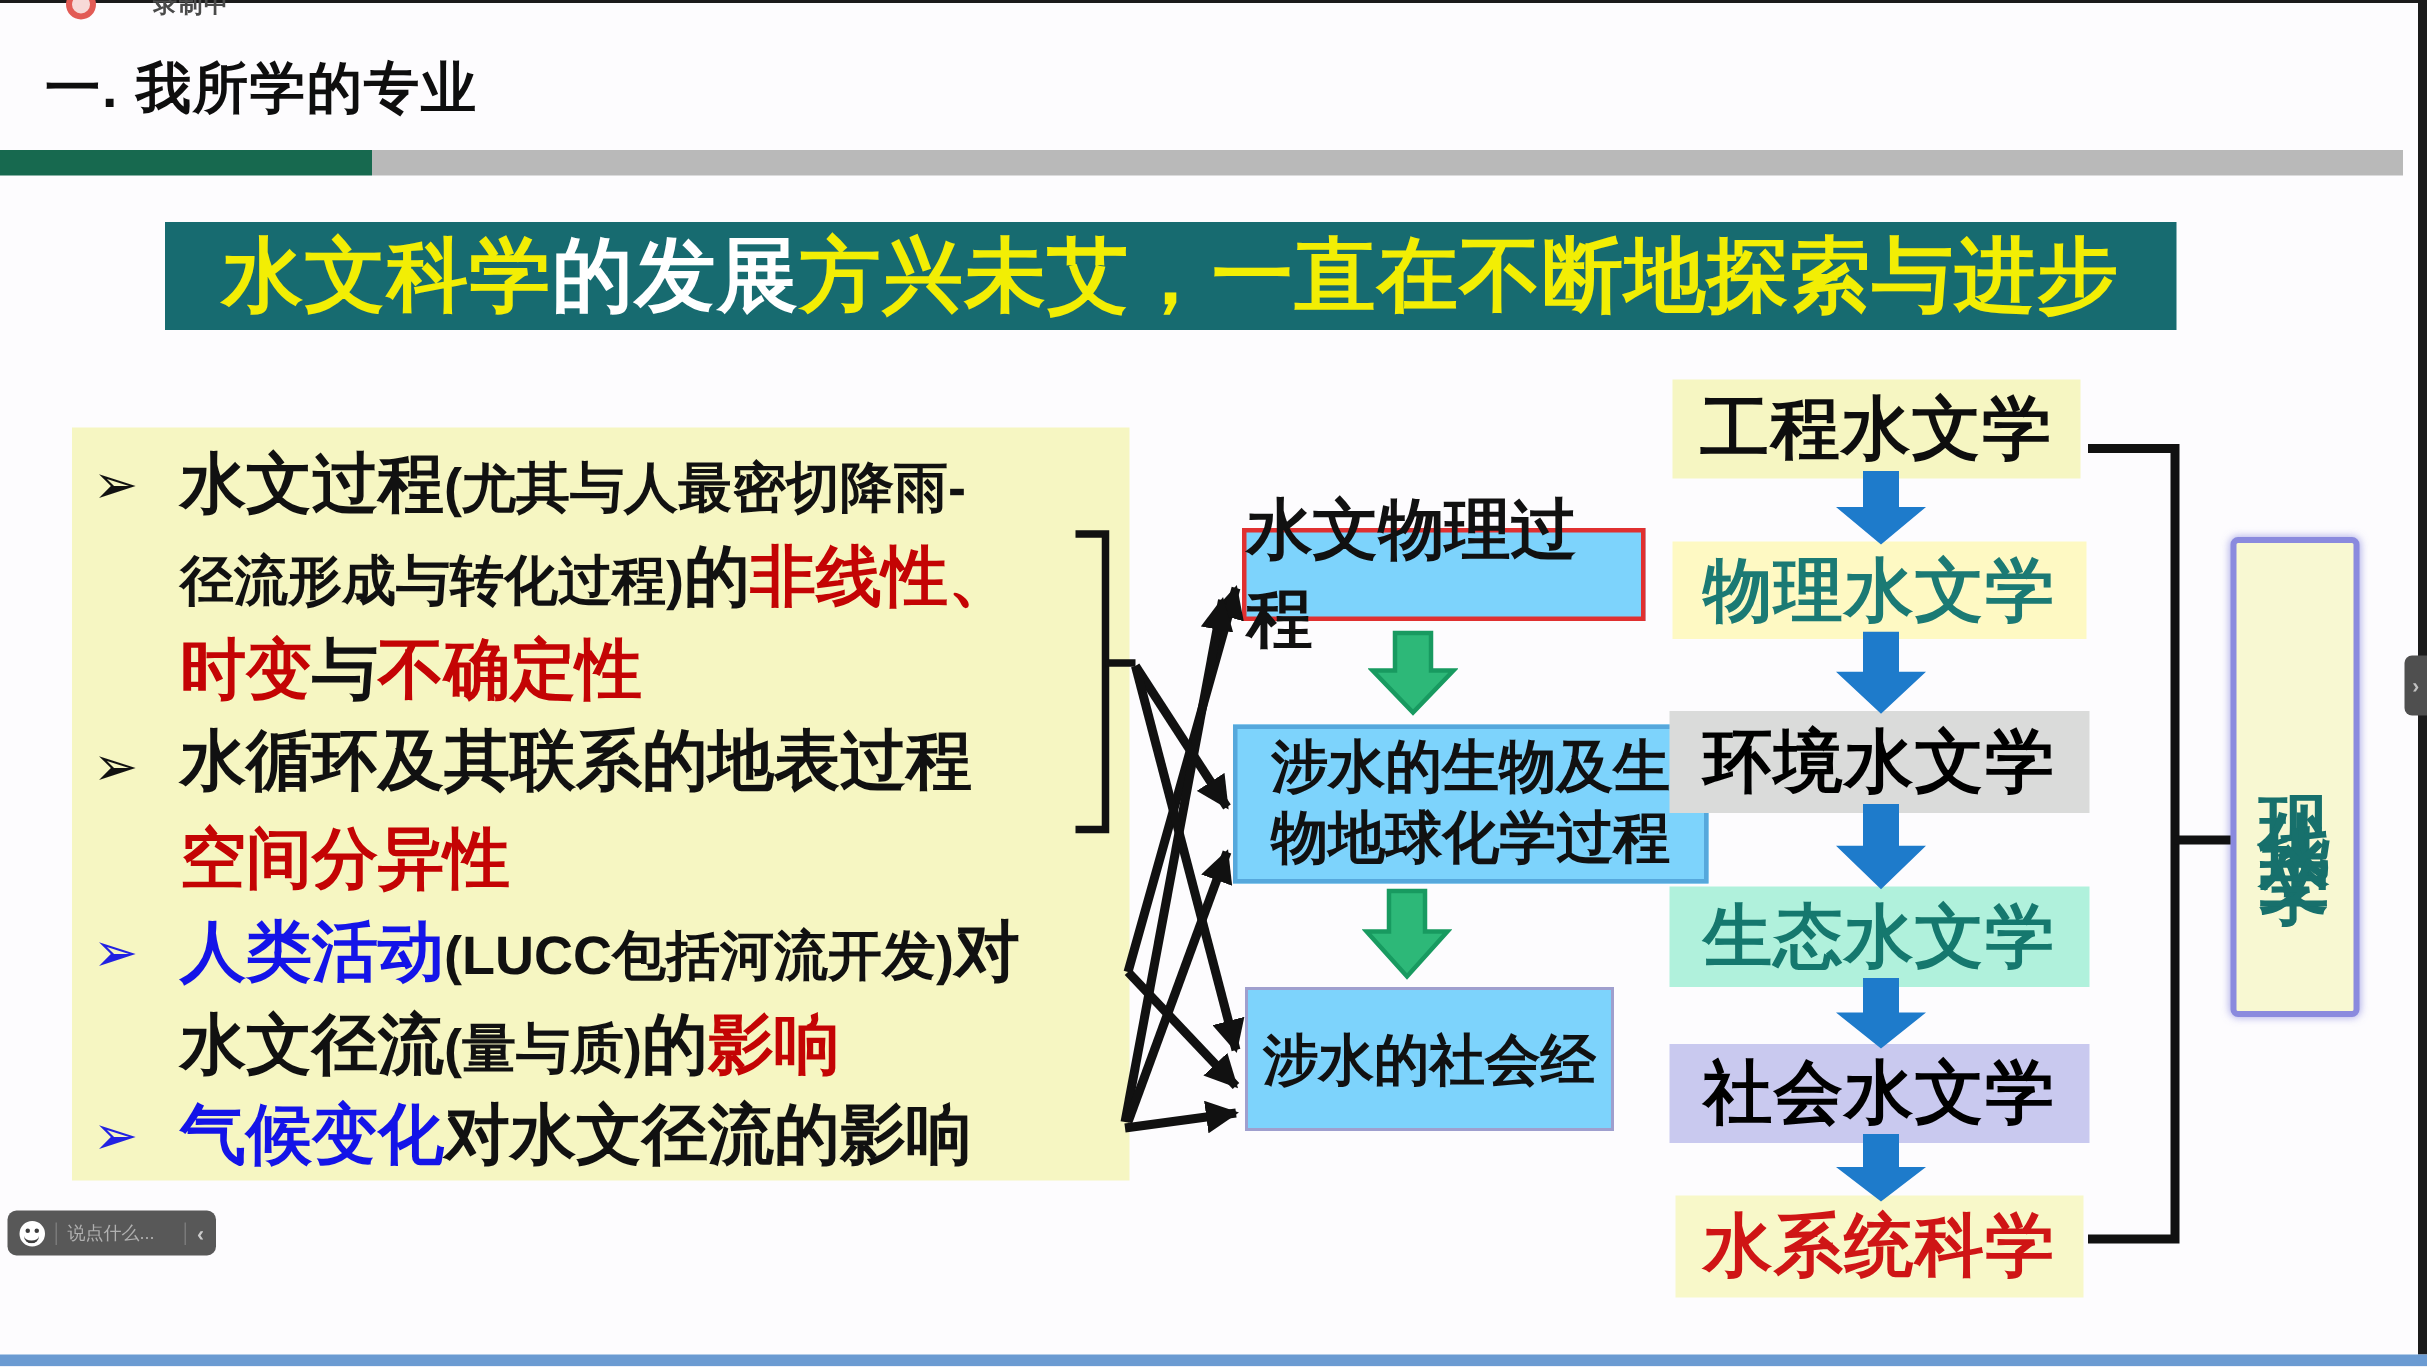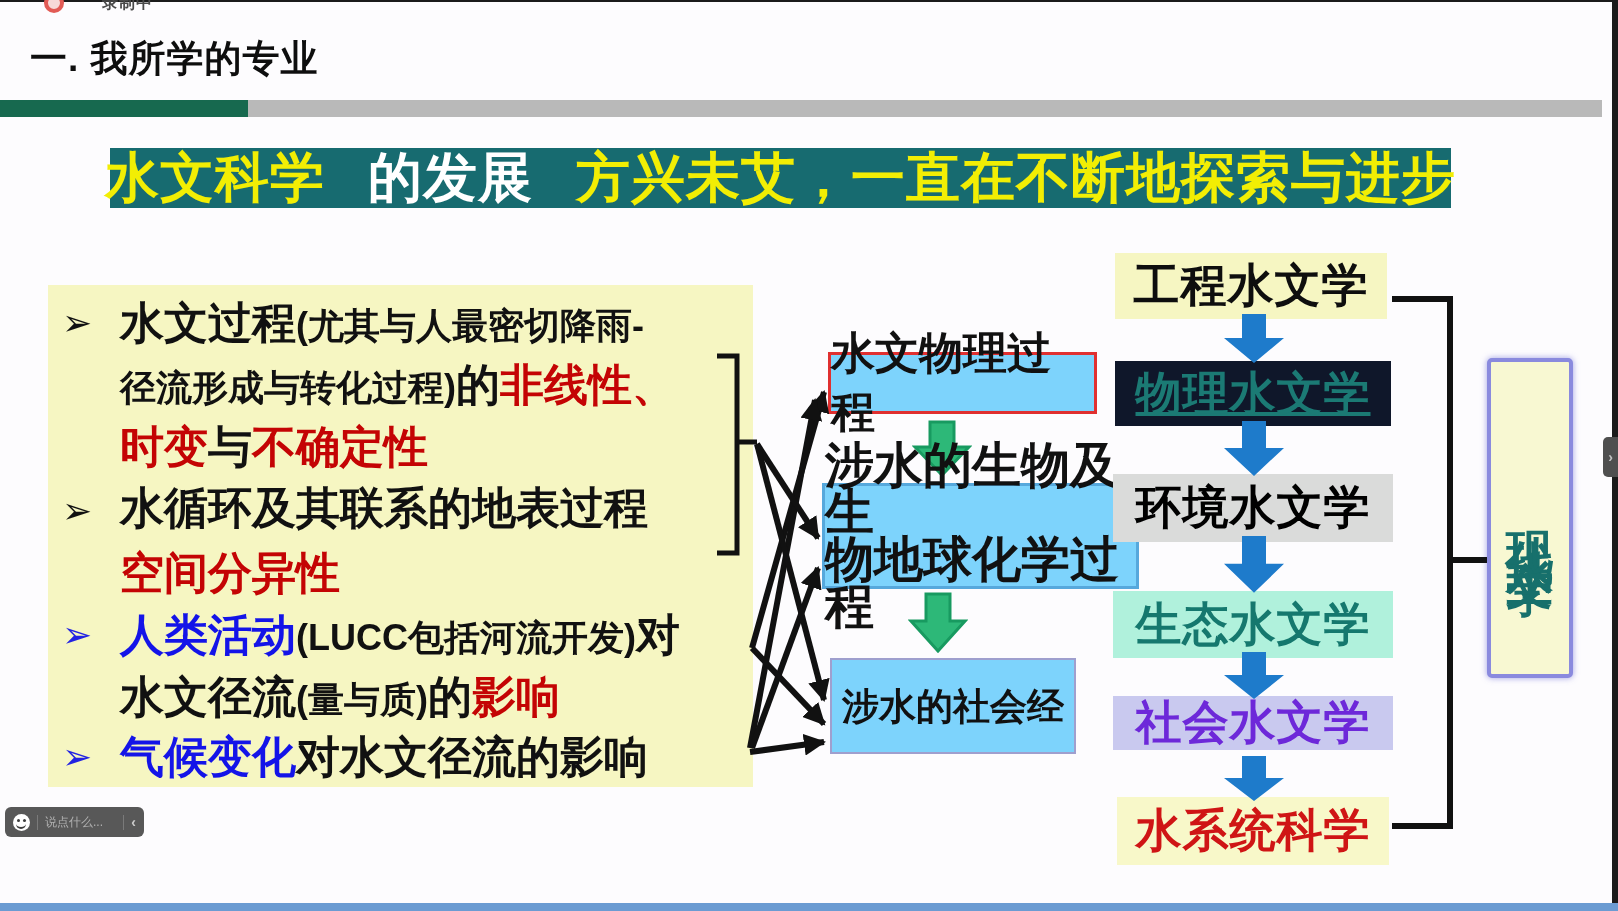--- a/index.html
+++ b/index.html
@@ -14,53 +14,53 @@
   .topline{position:absolute;left:0;top:0;width:1618px;height:2px;background:#1b1b1b;}
   .rec-wrap{position:absolute;left:44px;top:-9px;height:24px;display:flex;align-items:center;gap:38px;}
   .rec-ring{width:20px;height:20px;border:4px solid #e25b55;border-radius:50%;background:#f7d9d7;}
   .rec-label{font-size:16px;color:#4a4a4a;letter-spacing:1px;}
   .page-title{position:absolute;left:30px;top:34px;font-size:37px;color:#0e0e0e;letter-spacing:1px;}
   .bar-green{position:absolute;left:0;top:100px;width:248px;height:17px;background:#17694f;}
   .bar-gray{position:absolute;left:248px;top:100px;width:1354px;height:17px;background:#b9b9b9;}
 
   
   .banner{
-    position:absolute;left:110px;top:148px;width:1341px;height:60px;
+    position:absolute;left:110px;top:148px;width:1341px;height:72px;
     background:#176b70;display:flex;align-items:center;justify-content:center;
-    font-size:54px;letter-spacing:1px;white-space:nowrap;gap:43px;
+    font-size:54px;letter-spacing:1px;white-space:nowrap;
   }
   .banner .yel{color:#f2ee04;}
   .banner .wht{color:#ffffff;}
 
   
   .ybox{position:absolute;left:48px;top:285px;width:705px;height:502px;background:#f6f6c2;}
   .bl{position:absolute;left:72px;white-space:nowrap;line-height:56px;}
   .bl .t44{font-size:44px;}
   .bl .t36{font-size:36px;}
   .red{color:#c40404;}
   .blu{color:#1414e8;}
   .bullet{position:absolute;left:14px;font-size:36px;color:#111;line-height:56px;}
   .bullet.b-blue{color:#2222e2;}
 
   
   .mbox{position:absolute;display:flex;flex-direction:column;align-items:center;justify-content:center;background:#7dd3fc;}
   .mbox1{left:828px;top:352px;width:269px;height:62px;border:3px solid #e03030;font-size:44px;}
-  .mbox2{left:822px;top:483px;width:317px;height:106px;border:3px solid #56a8dc;font-size:49px;line-height:47px;}
+  .mbox2{left:822px;top:483px;width:317px;height:106px;border:3px solid #56a8dc;font-size:38px;line-height:47px;}
   .mbox3{left:830px;top:658px;width:246px;height:96px;border:2px solid #9f9fce;font-size:37px;line-height:45px;}
 
   .garrow{position:absolute;}
   .barrow{position:absolute;}
 
   
   .rbox{position:absolute;display:flex;align-items:center;justify-content:center;font-size:46px;letter-spacing:1px;}
   .rb1{left:1115px;top:253px;width:272px;height:66px;background:#f6f6c2;color:#0e0e0e;}
-  .rb2{left:1115px;top:361px;width:276px;height:65px;background:#0f172a;color:#1b7a74;text-decoration:underline;}
+  .rb2{left:1115px;top:361px;width:276px;height:65px;background:#fef9c3;color:#1b7a74;}
   .rb3{left:1113px;top:474px;width:280px;height:68px;background:#dadbda;color:#000000;}
   .rb4{left:1113px;top:591px;width:280px;height:67px;background:#b0f1dc;color:#15786e;}
-  .rb5{left:1113px;top:696px;width:280px;height:54px;background:#c9c9ef;color:#6d28d9;}
+  .rb5{left:1113px;top:696px;width:280px;height:66px;background:#c9c9ef;color:#000000;}
   .rb6{left:1117px;top:797px;width:272px;height:68px;background:#f8f8c9;color:#cf1515;}
 
   
   .modern{
     position:absolute;left:1487px;top:358px;width:86px;height:320px;
     background:#f8f8d2;border:4px solid #8a8ade;border-radius:5px;
     box-shadow:0 0 6px rgba(138,138,222,.8);
     display:flex;align-items:center;justify-content:center;
   }
   .modern span{

